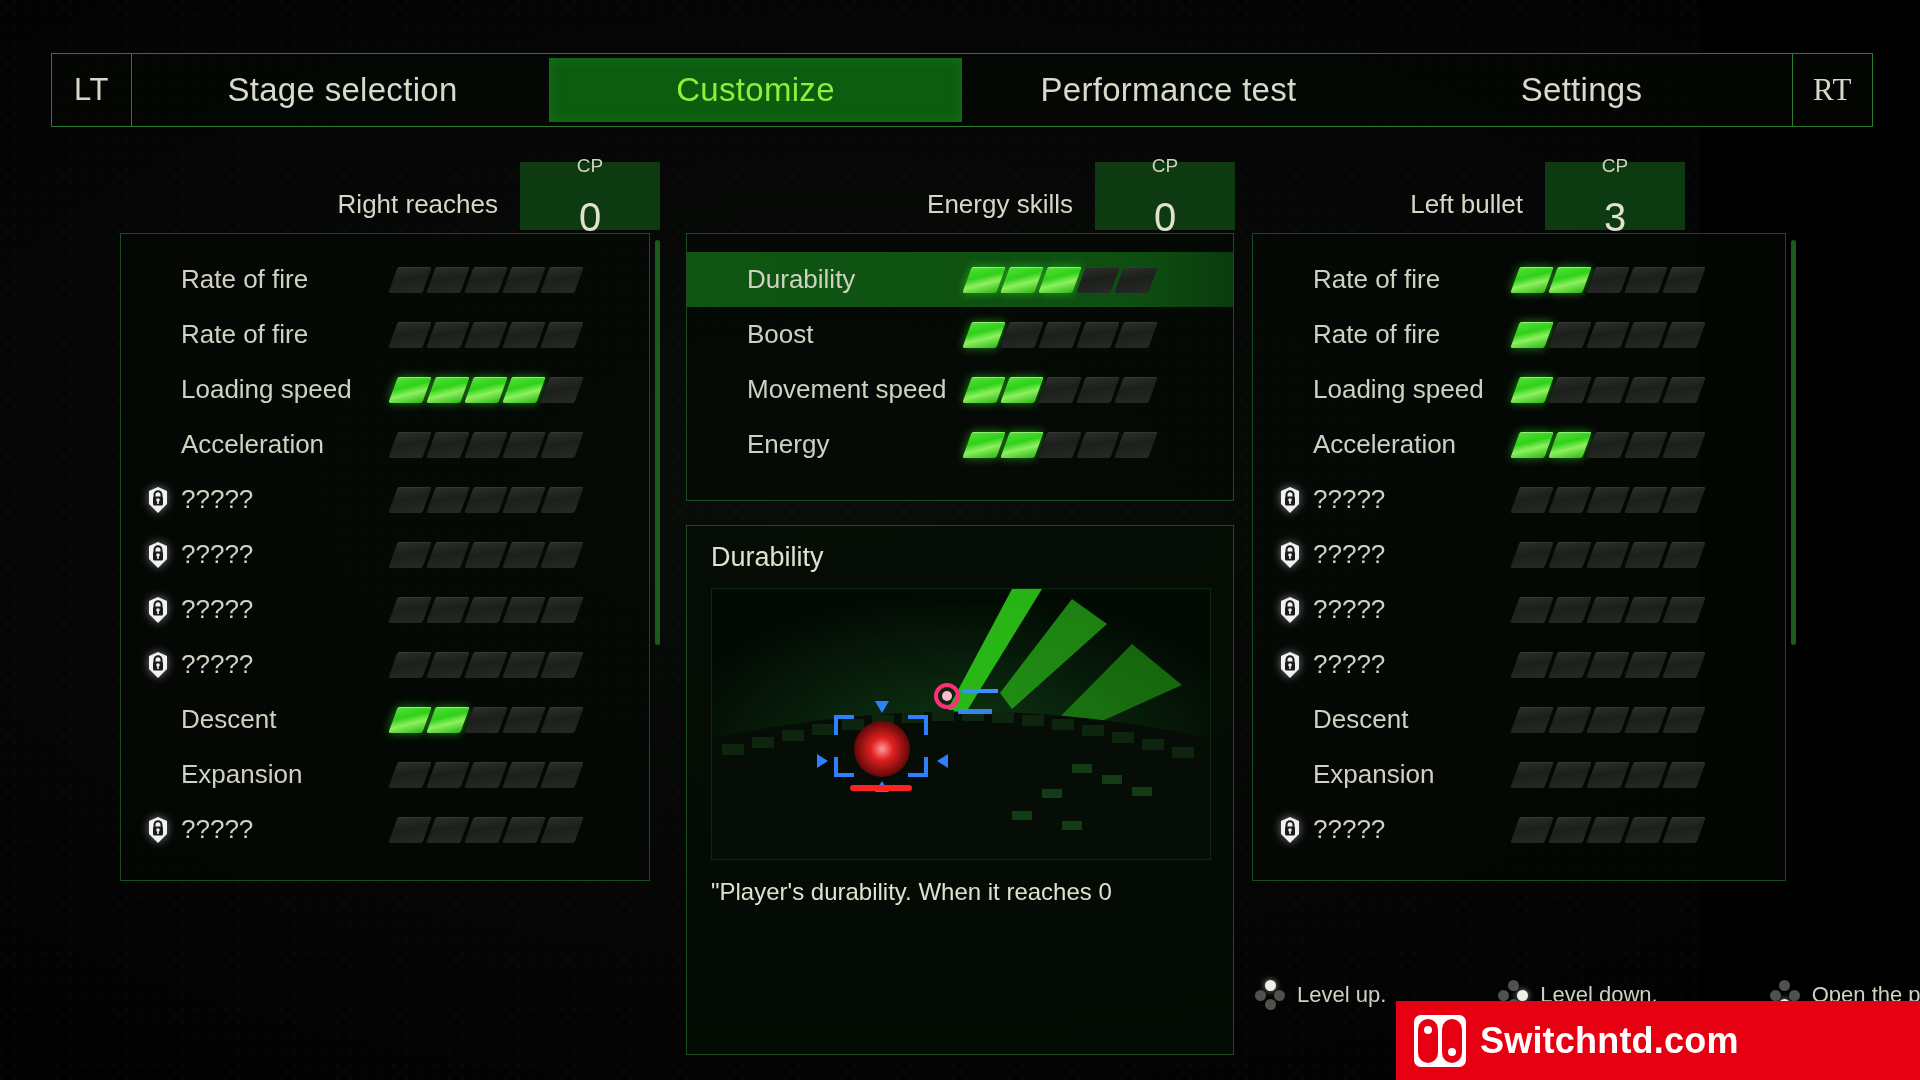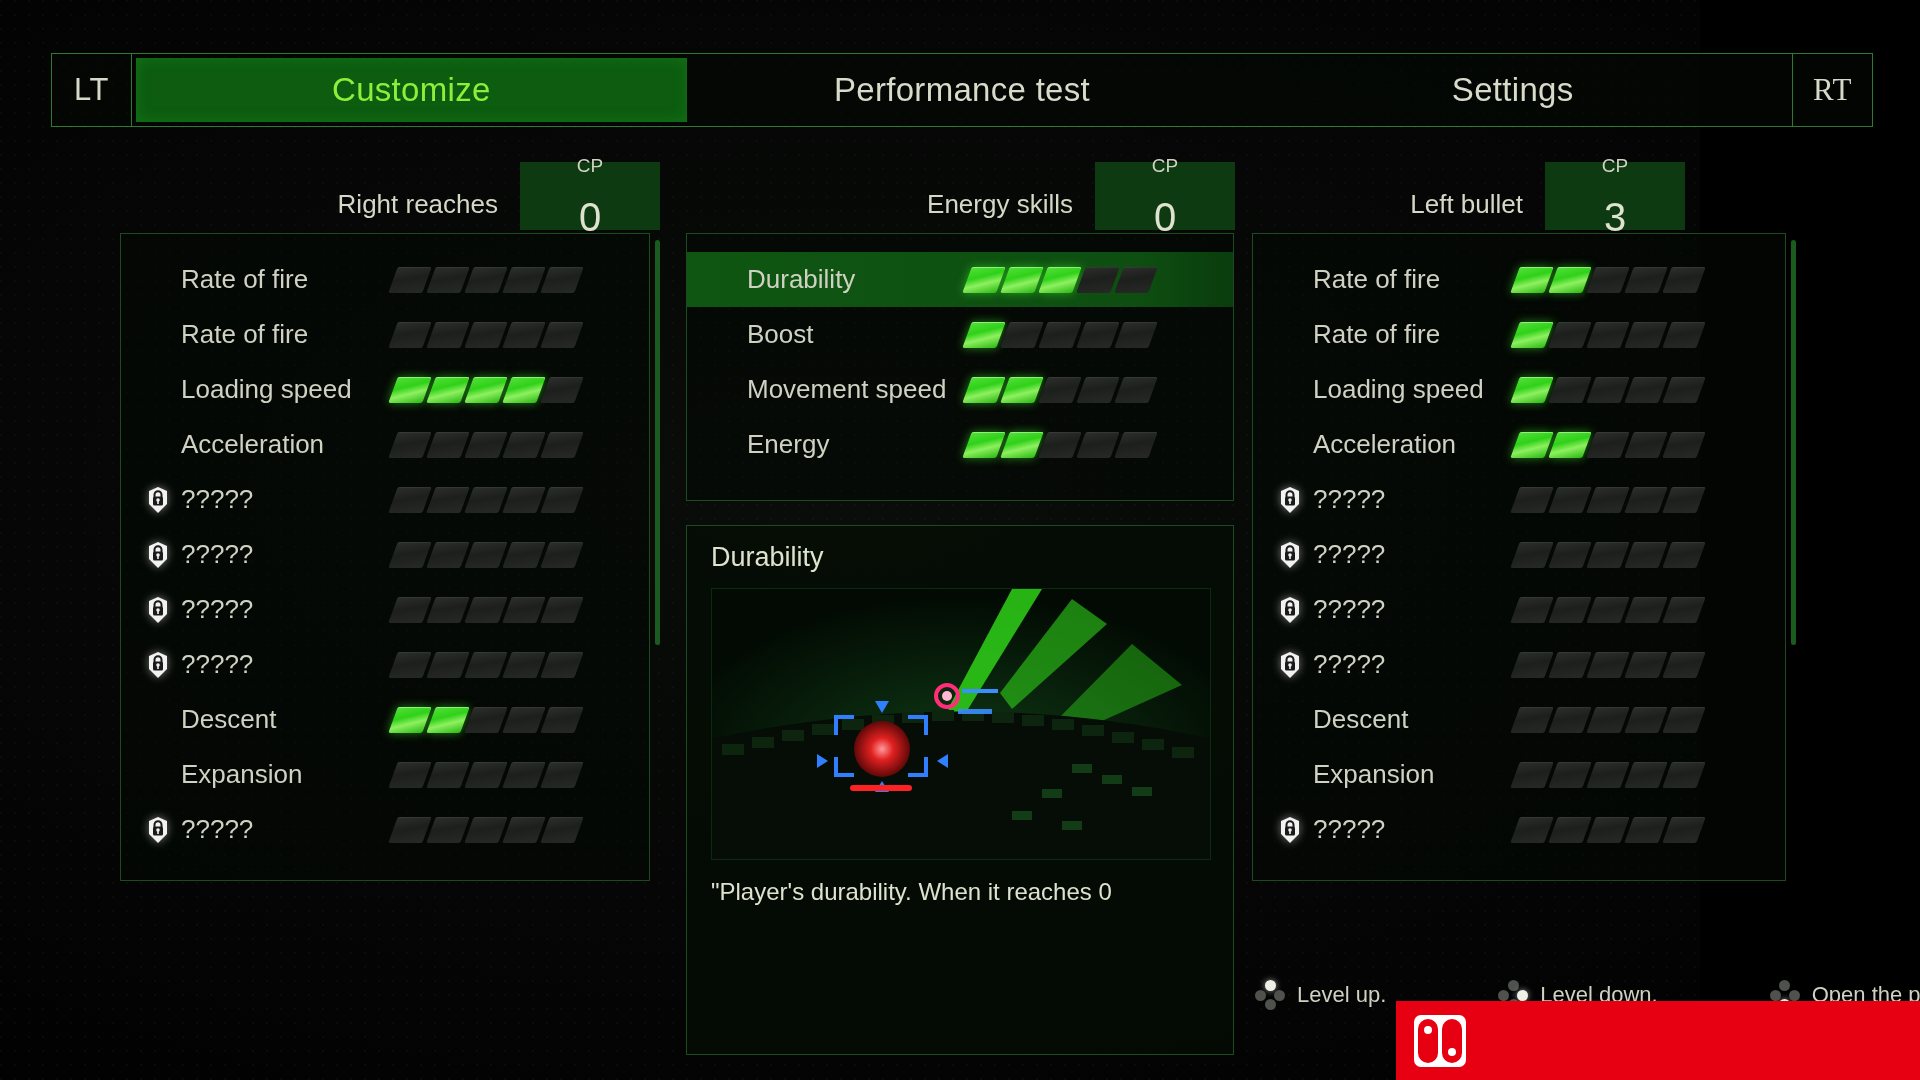--- a/index.html
+++ b/index.html
@@ -289,20 +289,21 @@
   }
 </style>
 </head>
 <body>
 
 <div id="screen">
 
   <div class="topnav">
     <div class="nav-trigger left">LT</div>
     <div class="nav-items" id="nav-items">
+        <div class="nav-item">Stage selection</div>
         <div class="nav-item active">Customize</div>
         <div class="nav-item">Performance test</div>
         <div class="nav-item">Settings</div>
       </div>
     <div class="nav-trigger right">RT</div>
   </div>
 
   <div class="col-head" style="left:120px; top:160px; width:540px; justify-content:flex-end;">
     <div class="col-title">Right reaches</div>
     <div class="cp-box">
@@ -937,15 +938,16 @@
         </span>
         <span class="hint-label">Open the preset.</span>
       </div>
     </div>
 
   <div class="watermark">
     <div class="switch-logo">
       <span class="sw-dot"></span>
         <span class="sw-dot2"></span>
     </div>
+    <div class="wm-text">Switchntd.com</div>
   </div>
 
 </div>
 
 </body></html>

